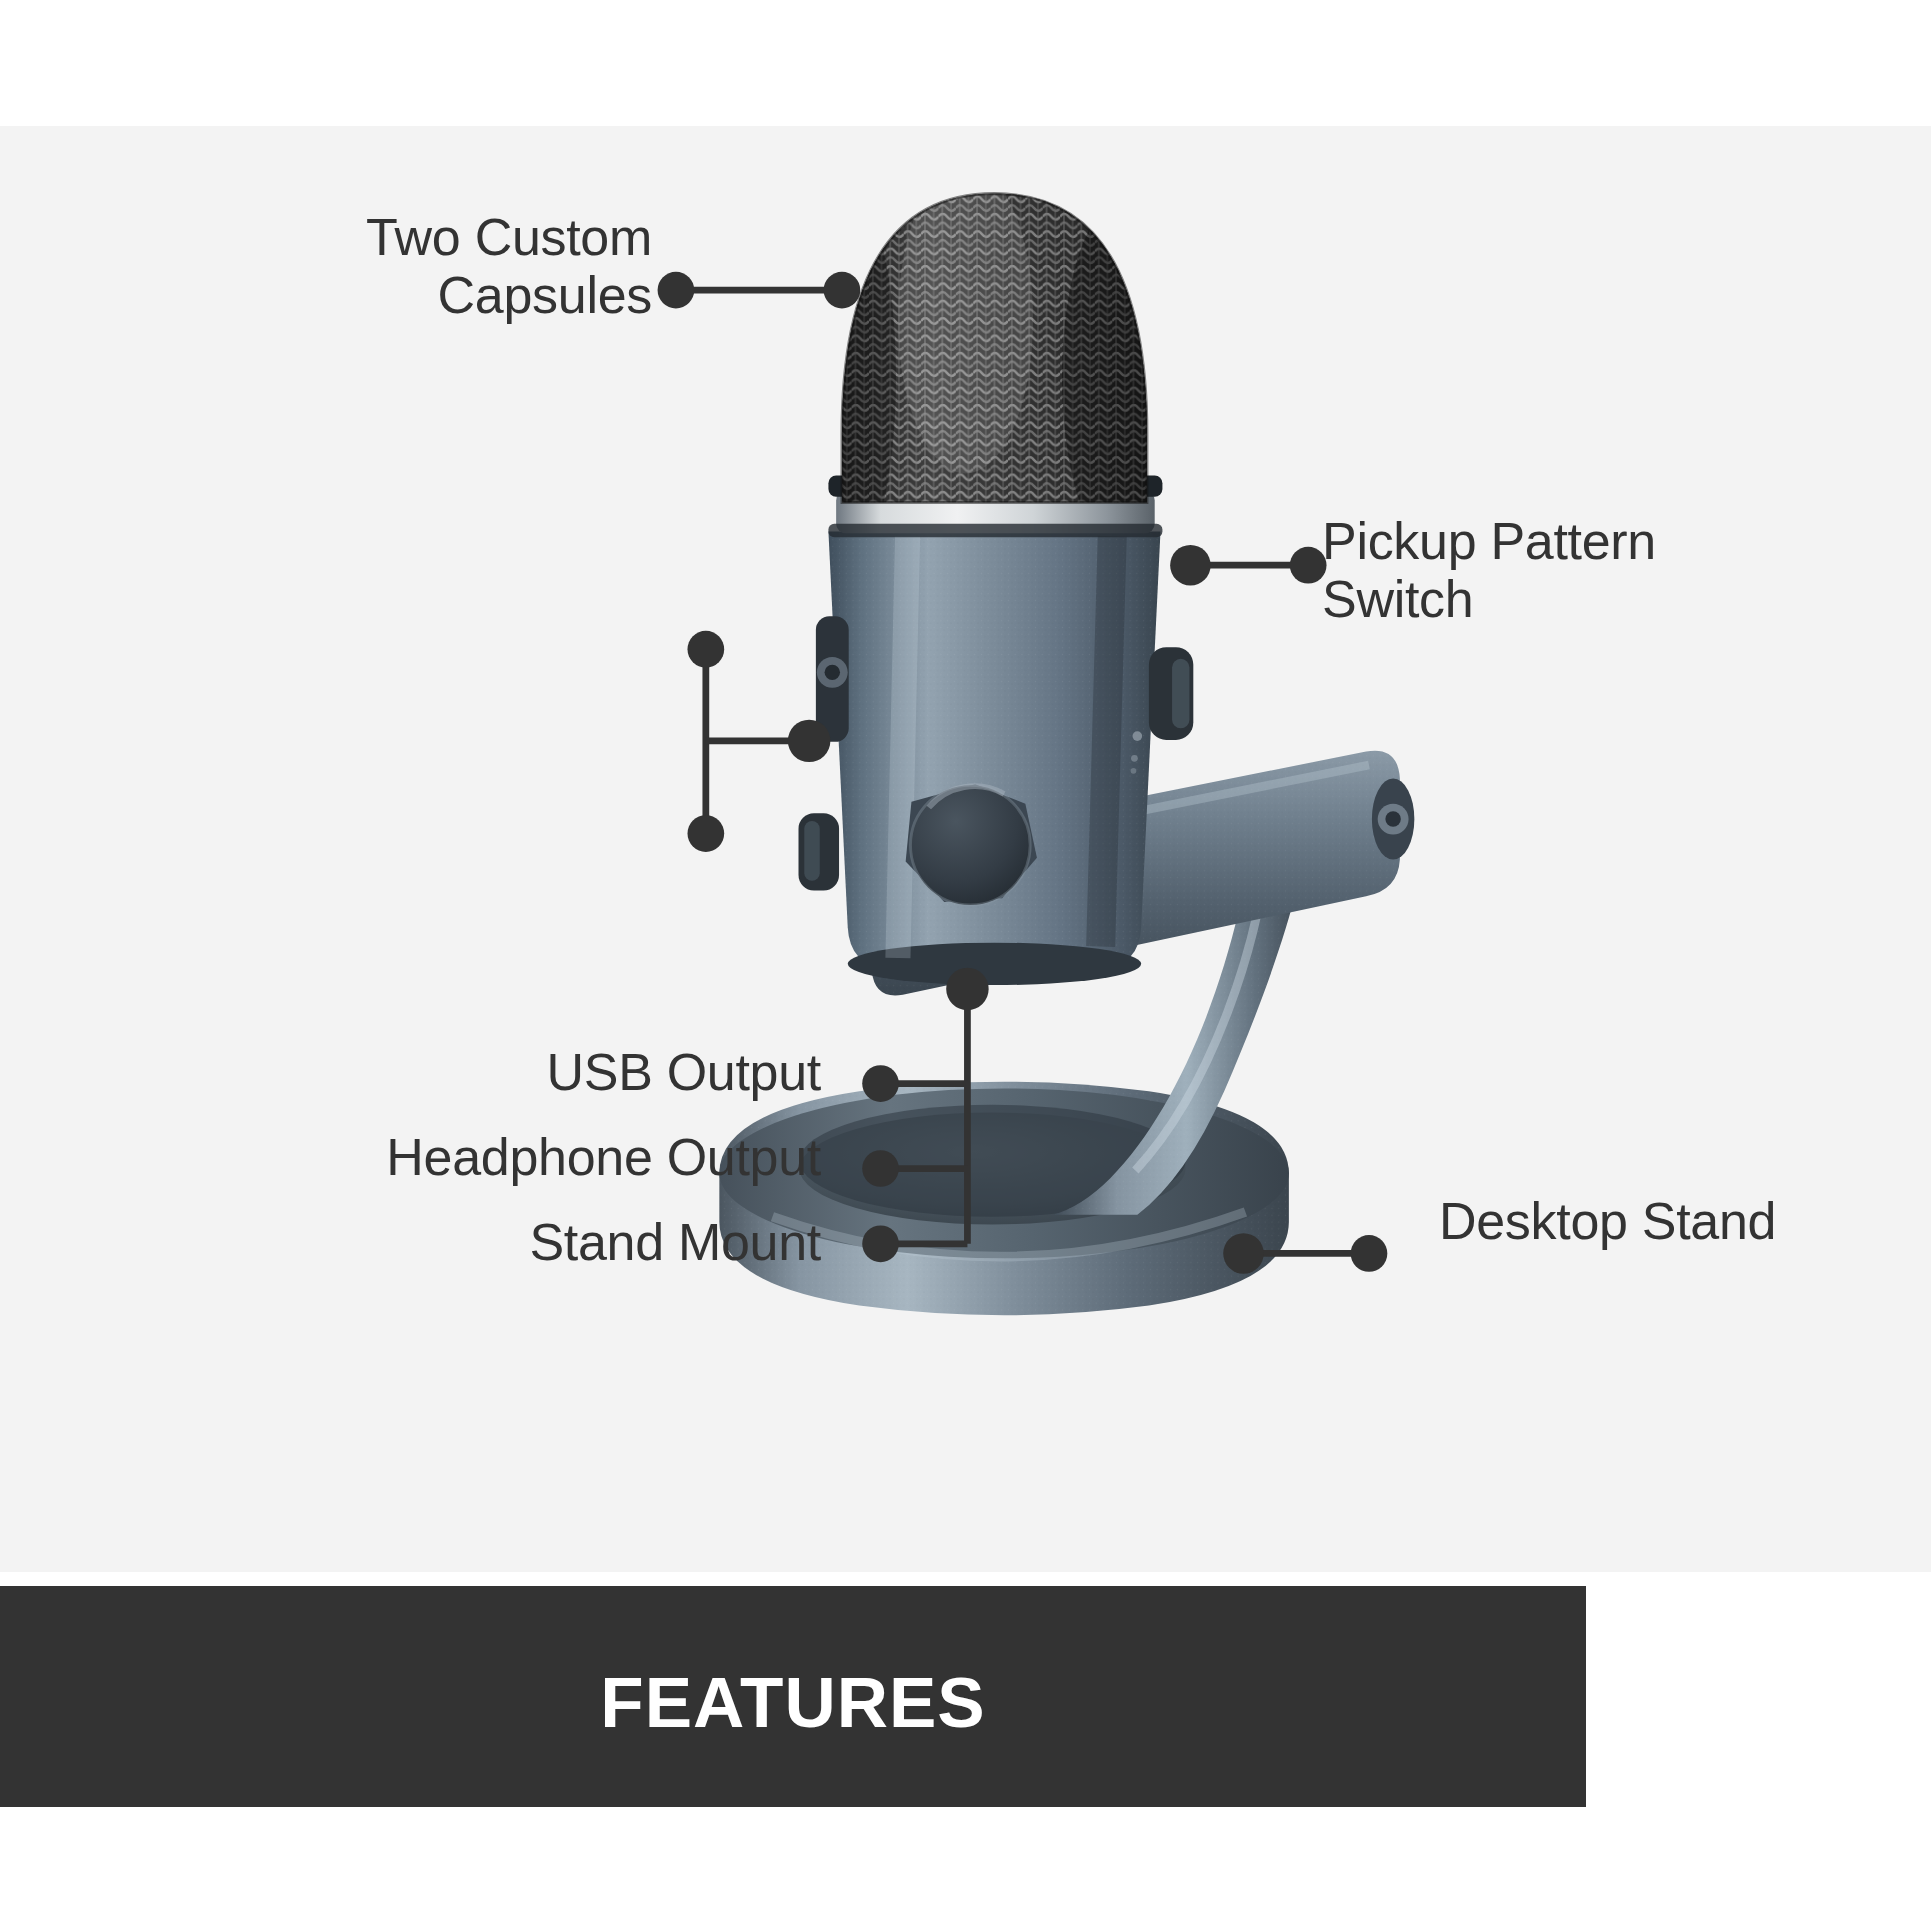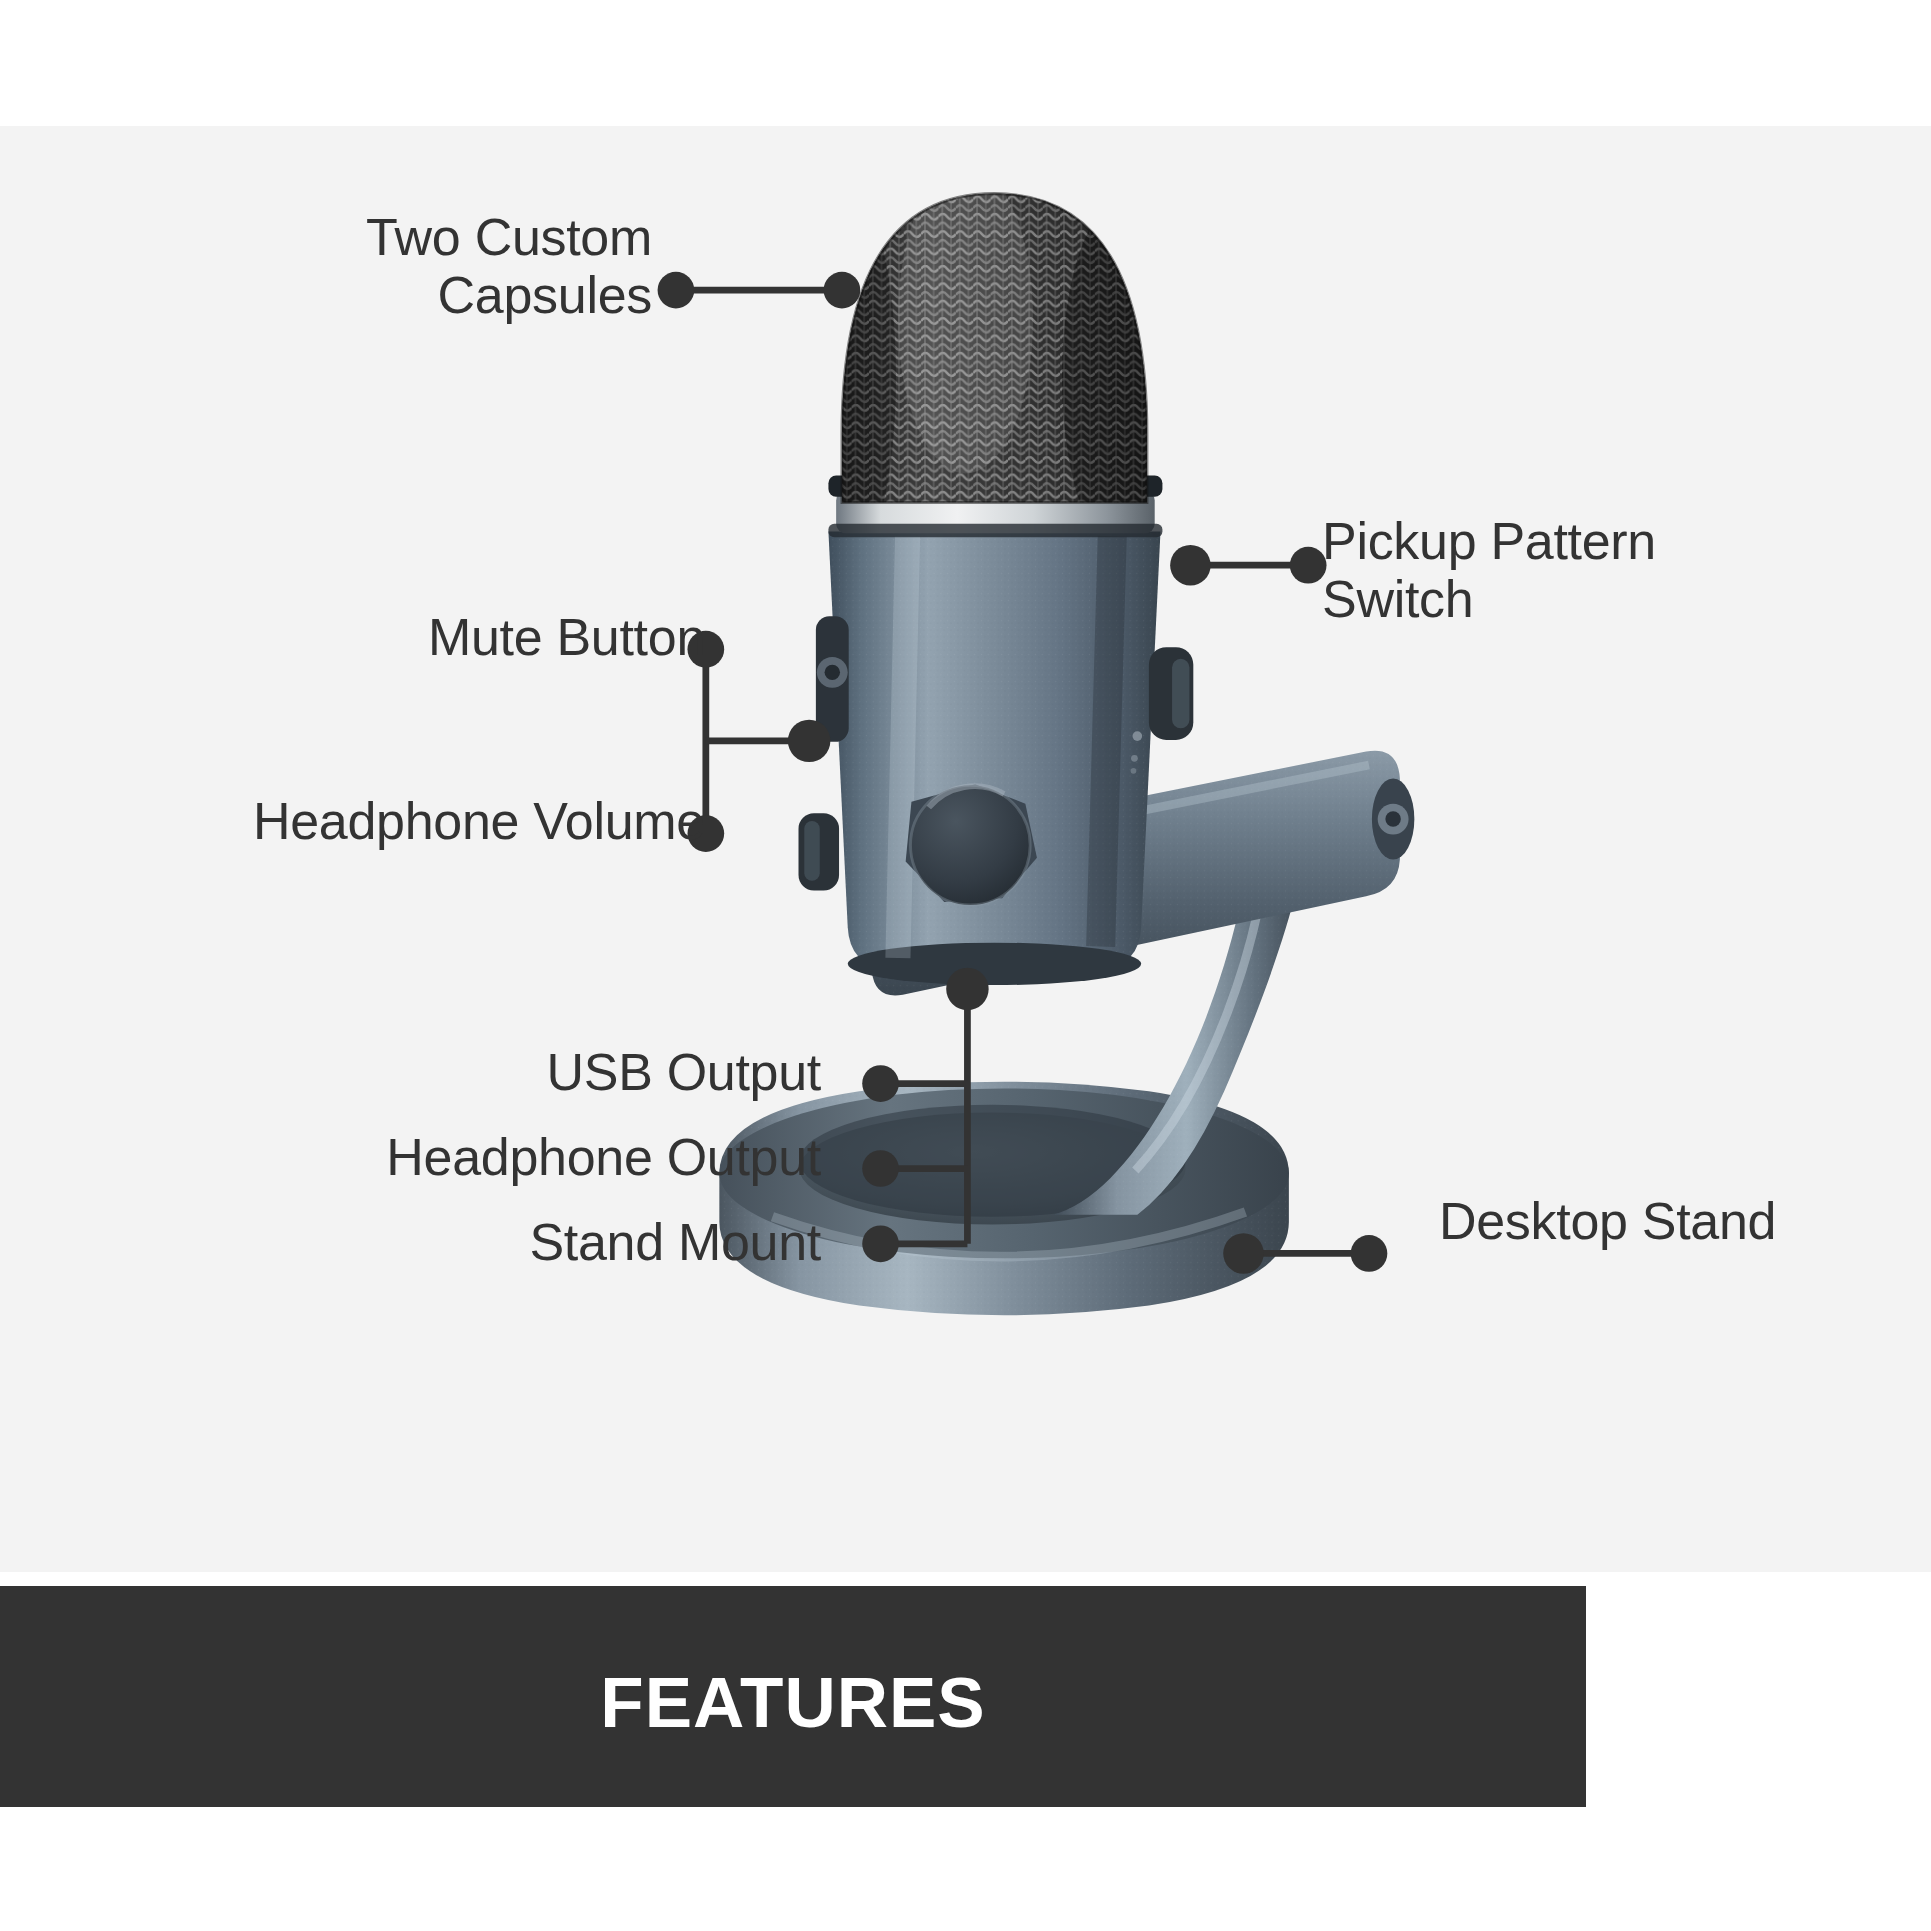--- a/index.html
+++ b/index.html
@@ -338,23 +338,21 @@
         <line x1="1288" y1="1168" x2="1418" y2="1168"></line>
         <circle cx="1288" cy="1168" r="21" stroke="none"></circle>
         <circle cx="1418" cy="1168" r="19" stroke="none"></circle>
       </g>
     </g>
   </svg>
 
   <div class="callout right-align" style="left:237px; top:208px; width:415px;">Two Custom
 Capsules</div>
 
-  <div class="callout right-align" style="left:290px; top:608px; width:415px;">Mute Button</div>
-
-  <div class="callout right-align" style="left:68px; top:792px; width:637px;">Headphone Volume</div>
+
 
   <div class="callout left-align" style="left:1322px; top:512px; width:550px;">Pickup Pattern
 Switch</div>
 
   <div class="callout right-align" style="left:280px; top:1043px; width:541px;">USB Output</div>
 
   <div class="callout right-align" style="left:222px; top:1128px; width:599px;">Headphone Output</div>
 
   <div class="callout right-align" style="left:280px; top:1213px; width:541px;">Stand Mount</div>
 

